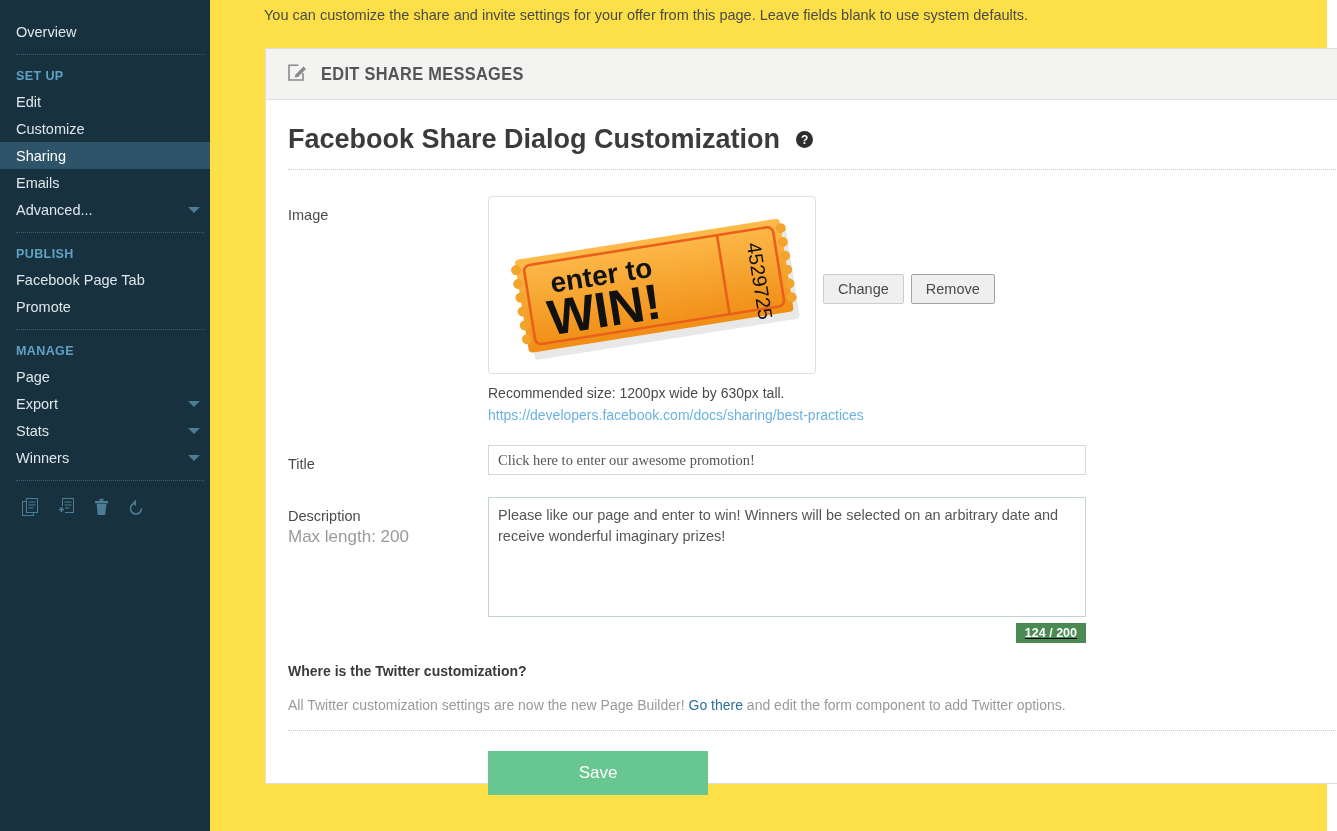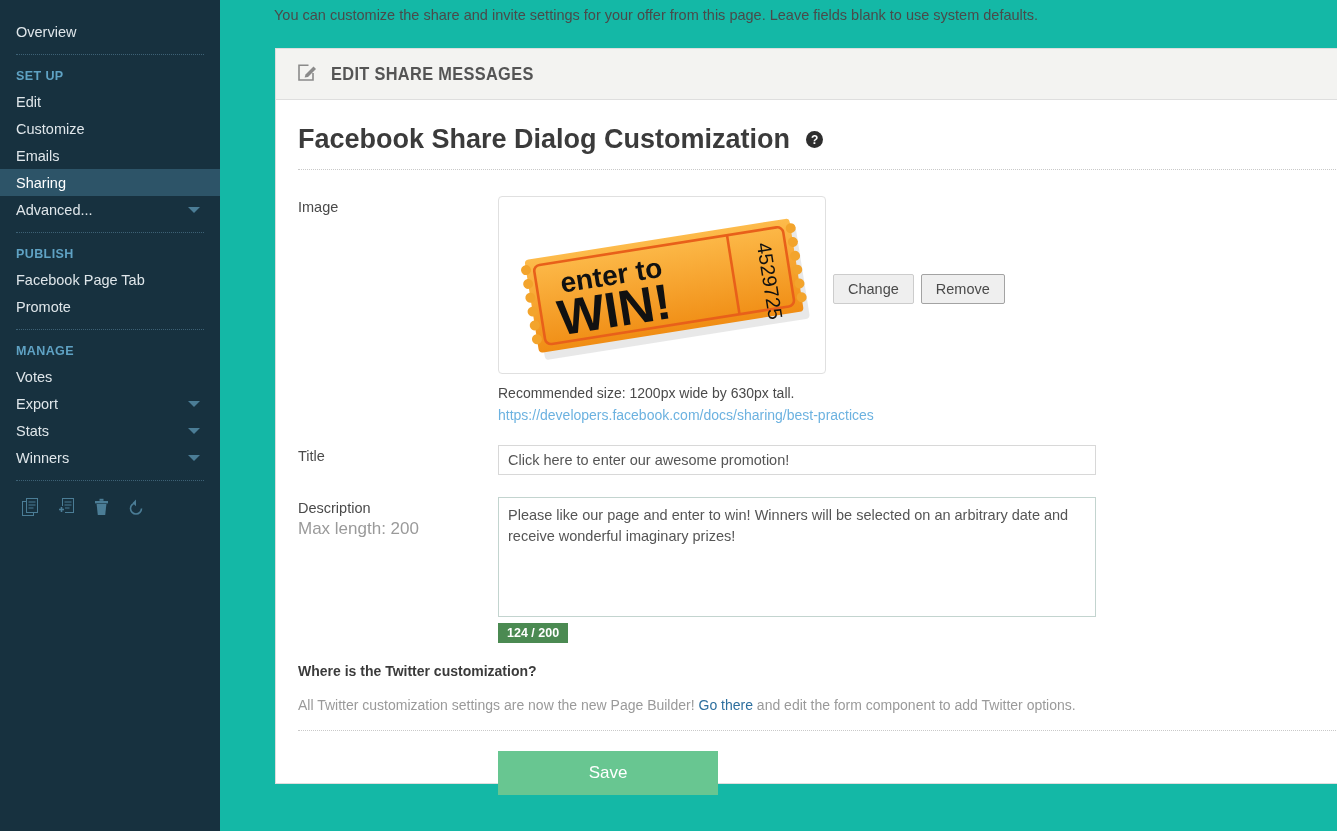--- a/index.html
+++ b/index.html
@@ -53,23 +53,23 @@
   .icon-row {
     display: flex; align-items: center;
     gap: 18px;
     padding: 8px 16px 0 22px;
   }
   .icon-row .sb-icon { cursor: pointer; line-height: 0; }
   .sb-icon svg { display: block; }
 
   
   .main {
-    position: absolute; left: 220px; top: 0;
+    position: absolute; left: 210px; top: 0;
     width: 1117px; height: 831px;
-    background: #14b8a6;
+    background: #fde047;
   }
   .intro {
     position: absolute; left: 54px; top: 7px;
     font-size: 14.5px; color: #4a4a4a;
     white-space: nowrap;
   }
 
   .panel {
     position: absolute;
     left: 55px; top: 48px;
@@ -108,21 +108,21 @@
   .help-badge {
     width: 17px; height: 17px; border-radius: 50%;
     background: #2e2e2e; color: #fff;
     font-size: 12px; font-weight: bold;
     display: flex; align-items: center; justify-content: center;
     cursor: pointer; line-height: 1;
   }
   .sec-rule { border-top: 1px dotted #c9c9c9; margin: 14px 0 0 0; }
 
   .field-row { display: flex; margin-top: 26px; }
-  .field-label { width: 200px; flex: 0 0 200px; padding-top: 3px; }
+  .field-label { width: 200px; flex: 0 0 200px; padding-top: 3px; margin-top: 8px; }
   .field-label .lbl { font-size: 14.5px; color: #4a4a4a; }
   .field-label .sub { font-size: 17px; color: #9a9a9a; margin-top: 3px; }
   .field-ctrl { flex: 1; }
 
   .thumb-box {
     width: 328px; height: 178px;
     border: 1px solid #e0e0e0;
     border-radius: 4px;
     background: #ffffff;
     display: flex; align-items: center; justify-content: center;
@@ -147,32 +147,32 @@
   }
   .img-help { margin-top: 11px; }
   .img-help .rec { font-size: 14px; color: #4a4a4a; }
   .img-help a { display: block; margin-top: 6px; font-size: 14px; color: #6cb2e0; text-decoration: none; }
 
   .text-input {
     width: 598px; height: 30px;
     border: 1px solid #d8d8d8;
     padding: 4px 9px;
     font-size: 14.5px; color: #555555;
-    font-family: Liberation Sans, sans-serif;
+    font-family: Liberation Serif, serif;
     background: #fff;
   }
   .text-area {
     width: 598px; height: 120px;
     border: 1px solid #c3d4cf;
     padding: 7px 9px;
     font-size: 14.5px; color: #555555; line-height: 21px;
     font-family: "Liberation Sans", sans-serif;
     resize: none; background: #fff;
   }
-  .counter-wrap { width: 598px; display: flex; justify-content: flex-start; margin-top: 2px; }
+  .counter-wrap { width: 598px; display: flex; justify-content: flex-end; margin-top: 2px; text-decoration: underline; }
   .counter {
     background: #4b8a52; color: #ffffff;
     font-size: 12.5px; font-weight: bold;
     padding: 3px 9px;
   }
 
   .twitter-note { margin-top: 20px; }
   .twitter-note .q { font-size: 14px; font-weight: bold; color: #3b3b3b; }
   .twitter-note .a { font-size: 14px; color: #9a9a9a; margin-top: 18px; }
   .twitter-note .a a { color: #2d6f9e; text-decoration: none; }
@@ -199,46 +199,46 @@
 
     <div class="divider"></div>
 
     <div class="nav-section">SET UP</div>
     <div class="nav-item">
       <span>Edit</span>
     </div>
     <div class="nav-item">
       <span>Customize</span>
     </div>
-    <div class="nav-item">
-      <span>Emails</span>
-    </div>
     <div class="nav-item active">
       <span>Sharing</span>
     </div>
     <div class="nav-item">
+      <span>Emails</span>
+    </div>
+    <div class="nav-item">
       <span>Advanced...</span>
       <span class="caret"></span>
     </div>
 
     <div class="divider"></div>
 
     <div class="nav-section">PUBLISH</div>
     <div class="nav-item">
       <span>Facebook Page Tab</span>
     </div>
     <div class="nav-item">
       <span>Promote</span>
     </div>
 
     <div class="divider"></div>
 
     <div class="nav-section">MANAGE</div>
     <div class="nav-item">
-      <span>Votes</span>
+      <span>Page</span>
     </div>
     <div class="nav-item">
       <span>Export</span>
       <span class="caret"></span>
     </div>
     <div class="nav-item">
       <span>Stats</span>
       <span class="caret"></span>
     </div>
     <div class="nav-item">

